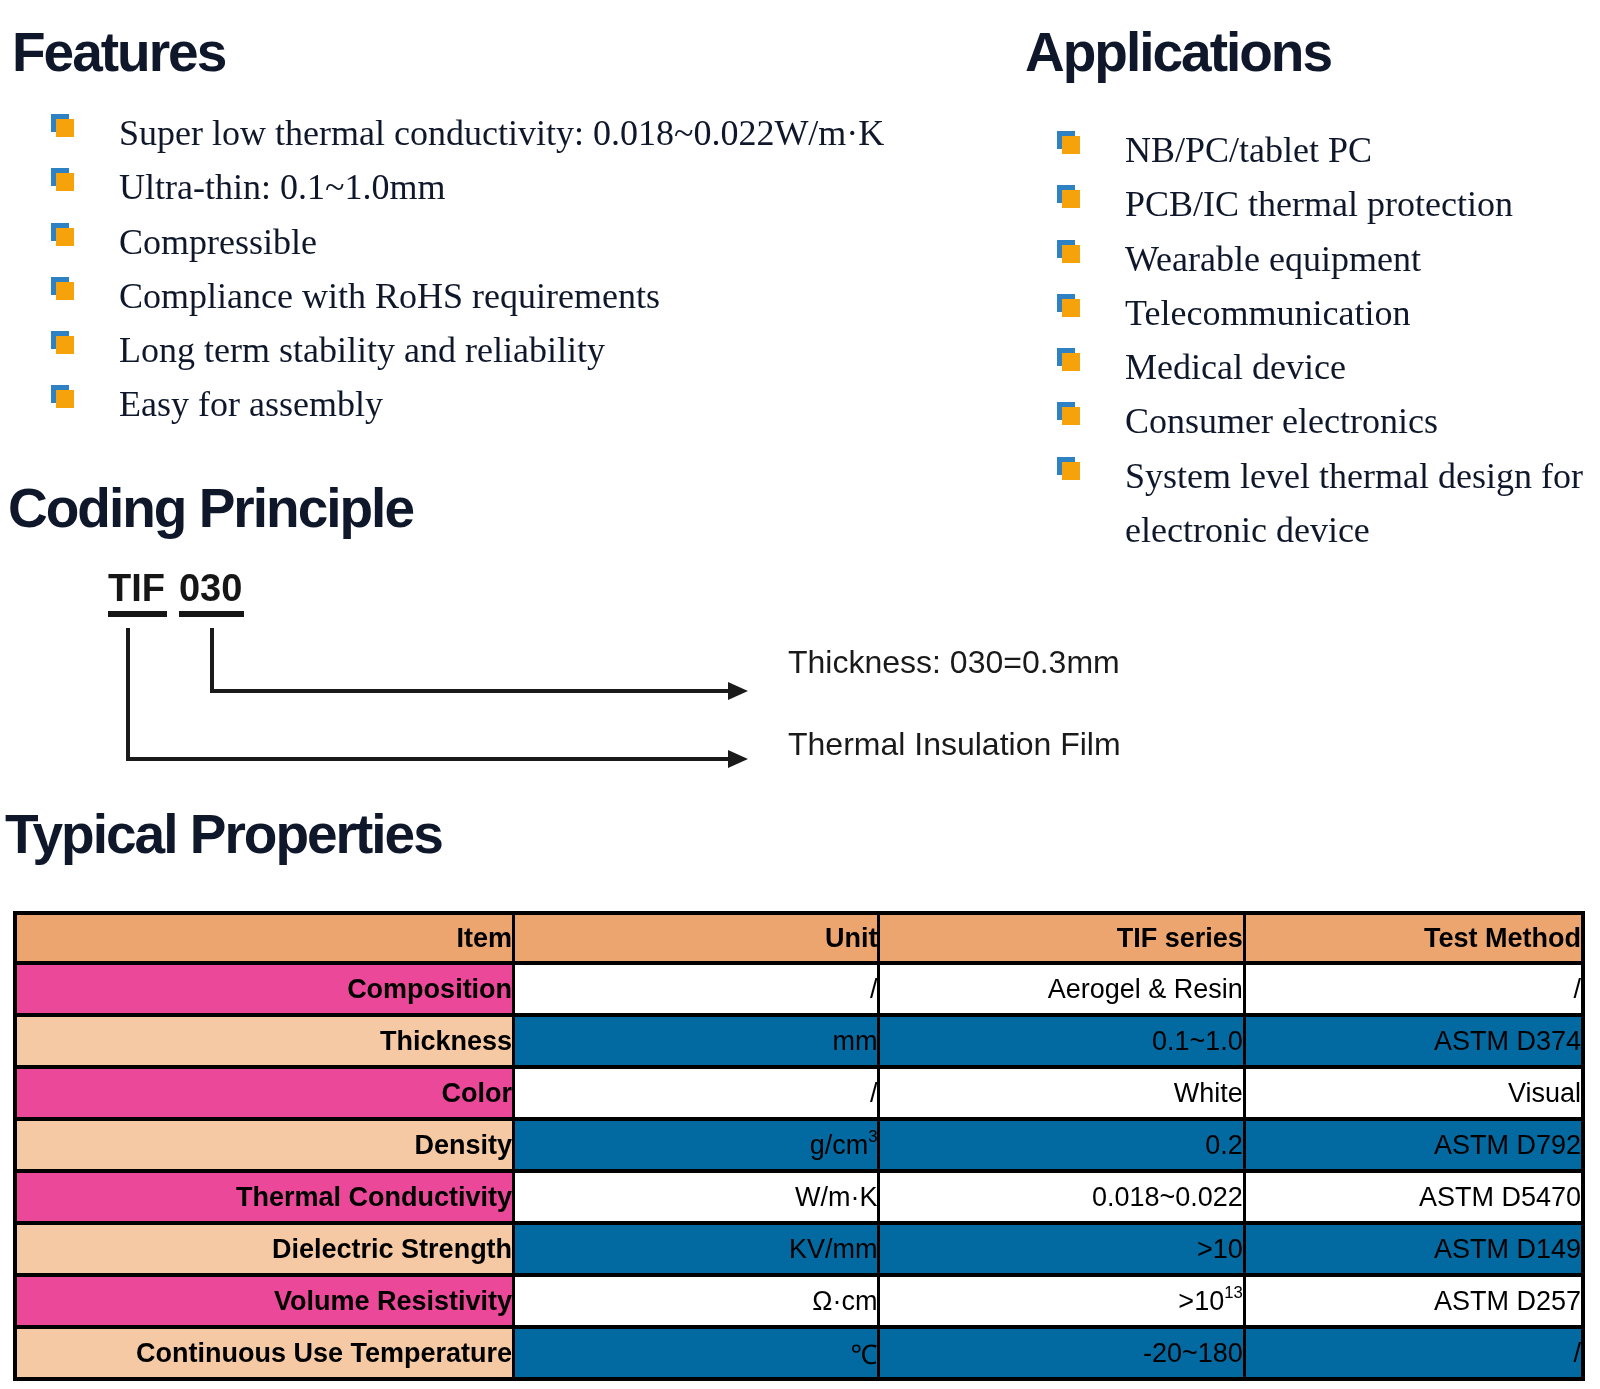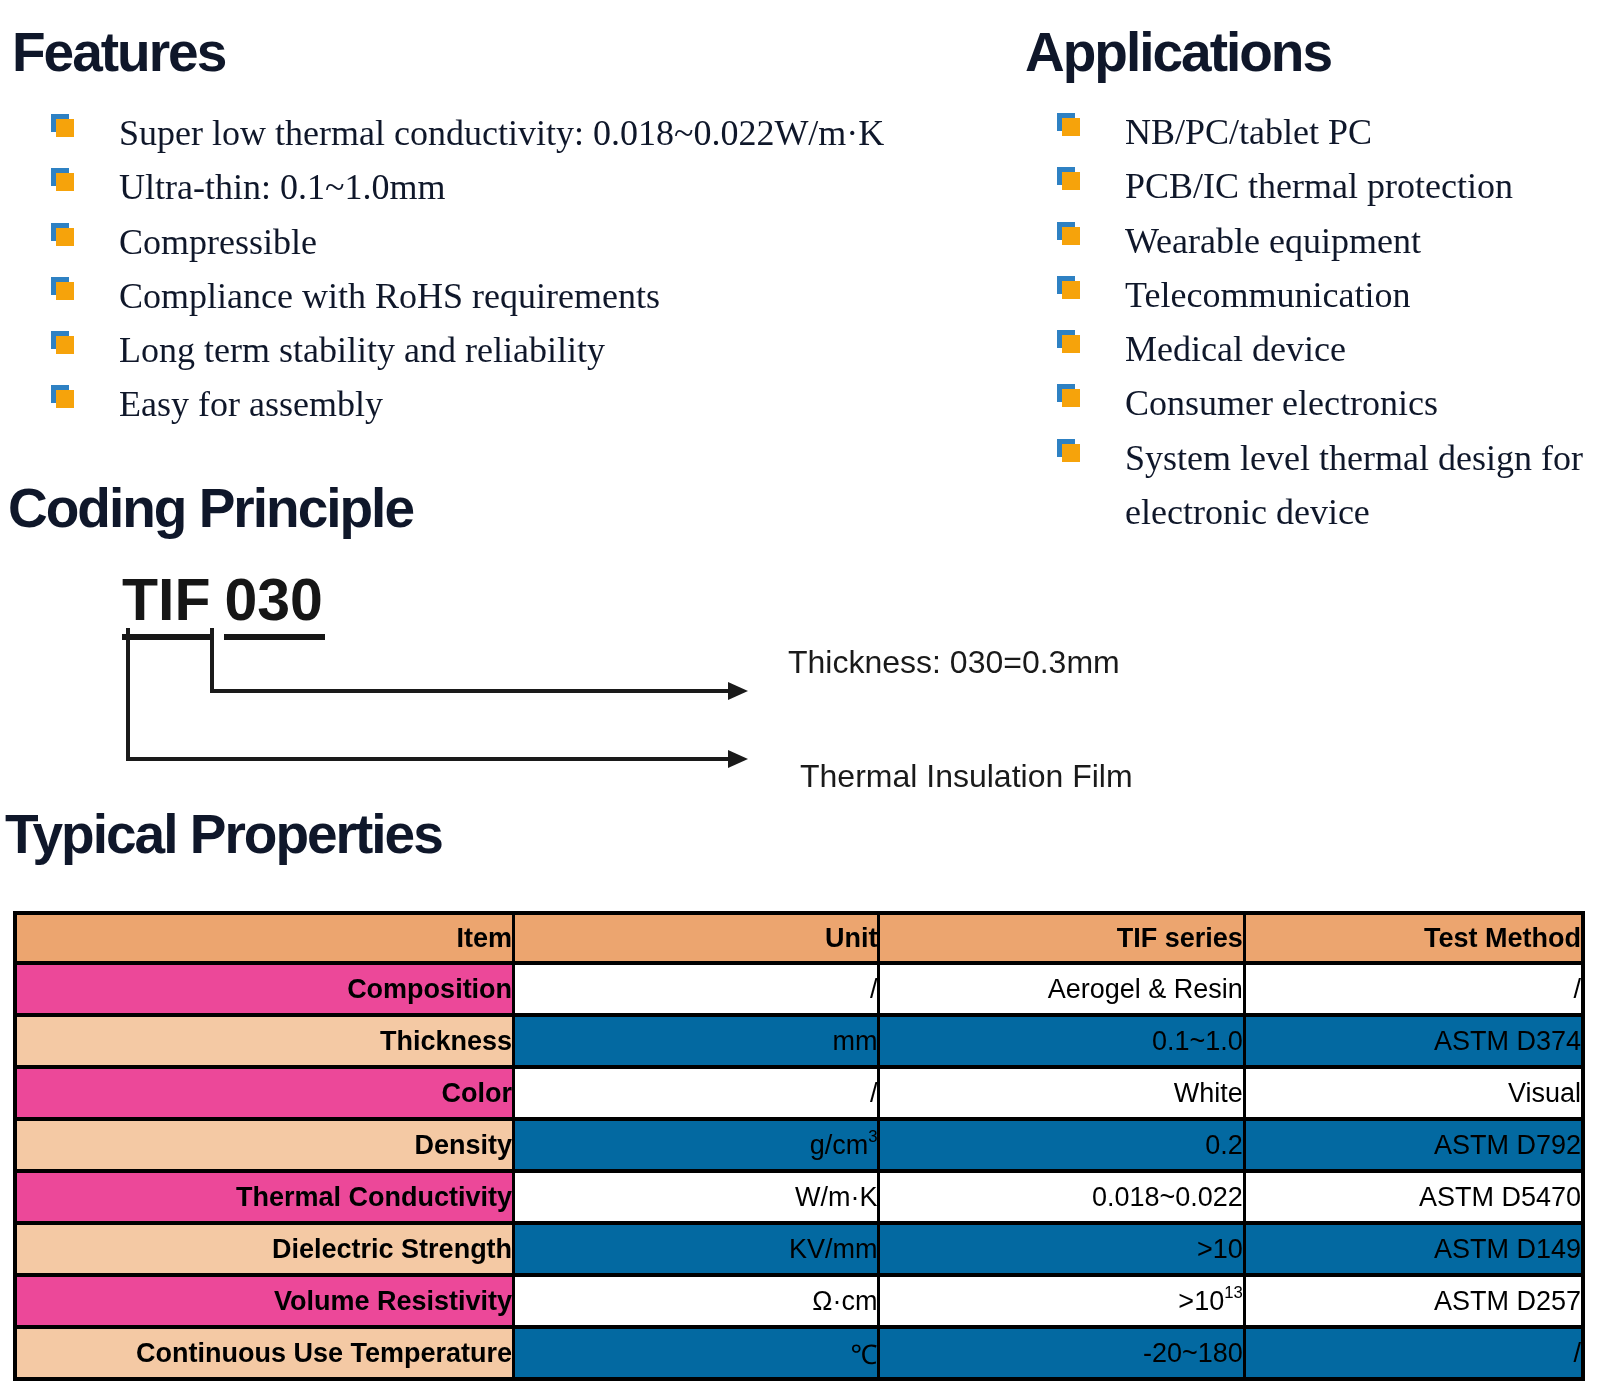--- a/index.html
+++ b/index.html
@@ -29,22 +29,22 @@
     content:""; position:absolute; left:5px; top:5px; width:18px; height:18px;
     background:#F6A30B;
   }
   .li-text {
     font-family:"Liberation Serif", serif; font-size:36px; line-height:54.3px;
     color:#0f172a; margin-left:45px; white-space:nowrap;
   }
   .li-text.wrap { white-space:normal; max-width:470px; }
   
   .code-word {
-    position:absolute; left:122px; top:568px;
-    font-weight:700; font-size:59px; line-height:1.1; color:#161616;
+    position:absolute; left:108px; top:568px;
+    font-weight:700; font-size:38px; line-height:1.1; color:#161616;
     letter-spacing:0px; white-space:nowrap;
   }
   .code-word span {
     display:inline-block; border-bottom:6px solid #161616; padding:0 2px 1px 0;
   }
   .code-word span + span { margin-left:12px; }
   .dline { position:absolute; background:#1a1a1a; }
   .arrowhead {
     position:absolute; width:0; height:0;
     border-left:20px solid #1a1a1a;
@@ -104,21 +104,21 @@
       <span class="bullet"></span>
       <span class="li-text">Long term stability and reliability</span>
     </div>
     <div class="li">
       <span class="bullet"></span>
       <span class="li-text">Easy for assembly</span>
     </div>
   </div>
 
   <div class="h1" style="left:1025px; top:25px;">Applications</div>
-  <div class="list" style="left:1057px; top:105px;">
+  <div class="list" style="left:1057px; top:123px;">
     <div class="li">
       <span class="bullet"></span>
       <span class="li-text">NB/PC/tablet PC</span>
     </div>
     <div class="li">
       <span class="bullet"></span>
       <span class="li-text">PCB/IC thermal protection</span>
     </div>
     <div class="li">
       <span class="bullet"></span>
@@ -150,21 +150,21 @@
 
   <div class="dline" style="left:210px; top:628px; width:4px;  height:65px;"></div>
   <div class="dline" style="left:210px; top:689px; width:520px; height:4px;"></div>
   <div class="arrowhead" style="left:728px; top:682px;"></div>
 
   <div class="dline" style="left:126px; top:628px; width:4px;  height:133px;"></div>
   <div class="dline" style="left:126px; top:757px; width:604px; height:4px;"></div>
   <div class="arrowhead" style="left:728px; top:750px;"></div>
 
   <div class="dlabel" style="top:642px;">Thickness: 030=0.3mm</div>
-  <div class="dlabel" style="top:756px;margin-left:12px;">Thermal Insulation Film</div>
+  <div class="dlabel" style="top:724px;">Thermal Insulation Film</div>
 
   <div class="h1" style="left:5px; top:807px;">Typical Properties</div>
 
   <table id="props-table">
     <colgroup>
       <col style="width:31.8%">
         <col style="width:23.3%">
         <col style="width:23.3%">
         <col style="width:21.6%">
     </colgroup>

